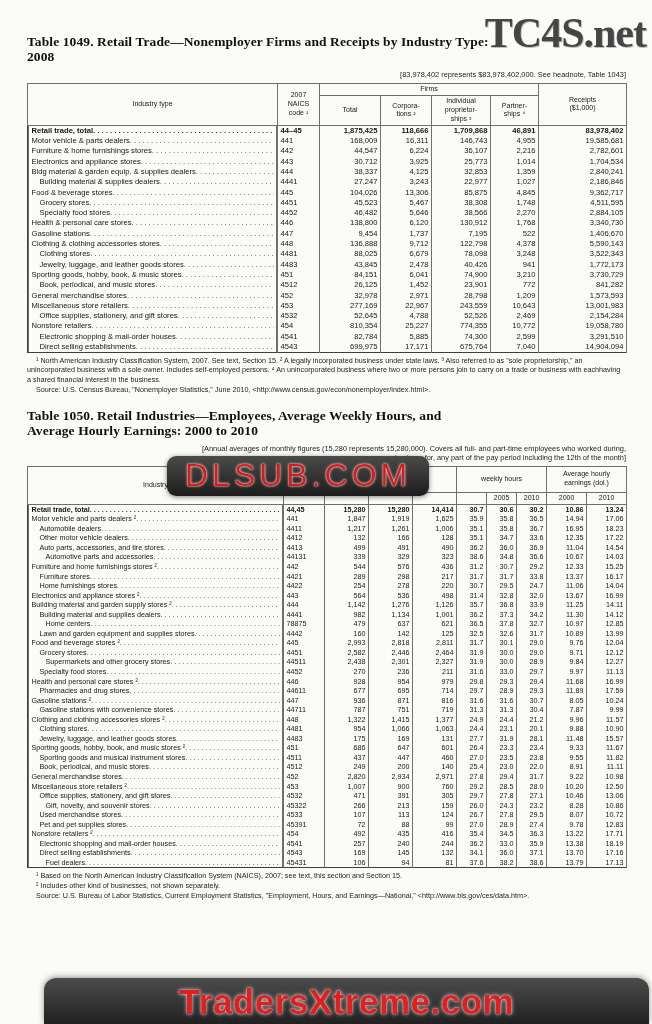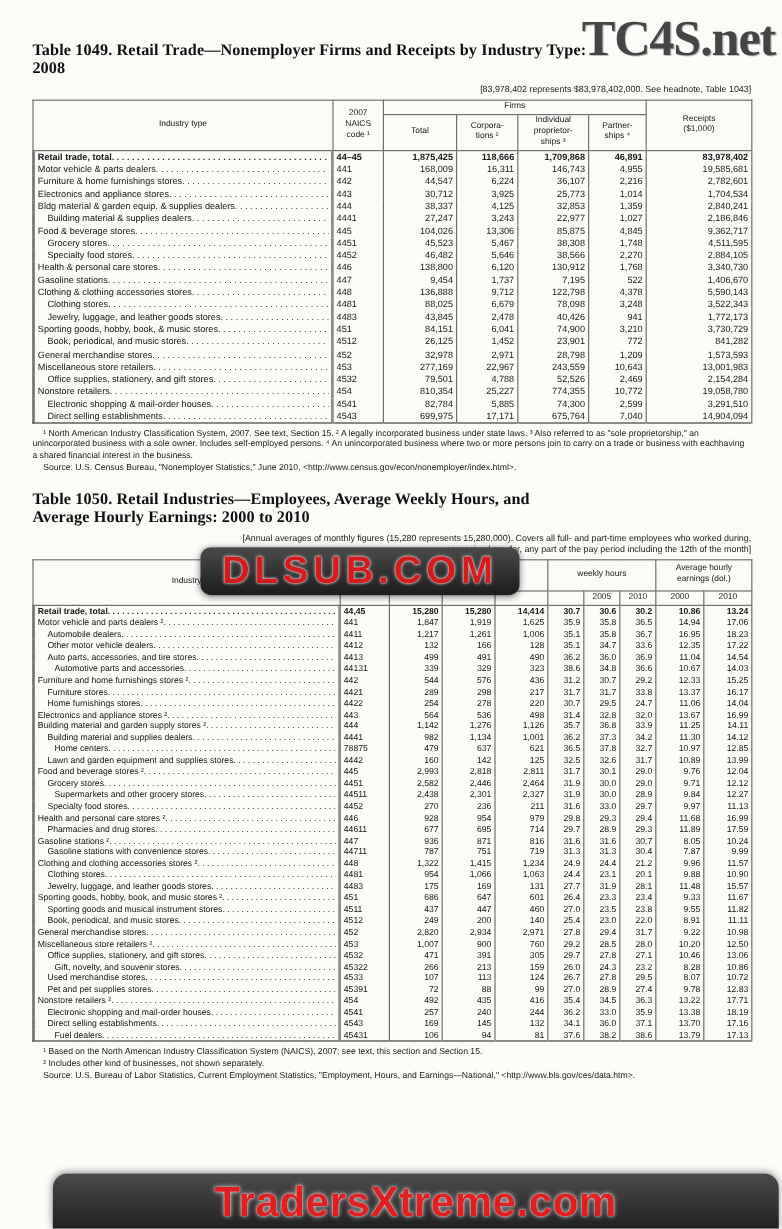--- a/index.html
+++ b/index.html
@@ -82,21 +82,21 @@
     text-shadow:1px 1px 0 rgba(100,100,100,.45);
   }
   .wrap1050 { position:relative; }
   .wm-mid {
     position:absolute; top:-10px; left:140px; z-index:6;
     background:linear-gradient(180deg,#4a4a4a,#1c1c1c);
     border-radius:9px; padding:3px 18px 5px;
     box-shadow:0 1px 5px rgba(0,0,0,.5);
   }
   .wm-mid span {
-    font-size:32px; font-weight:700; letter-spacing:4px; line-height:1;
+    font-size:32px; font-weight:400; letter-spacing:4px; line-height:1;
     color:#d51c1c;
     text-shadow:0 0 3px rgba(255,255,255,.85), 0 0 1px #ffffff;
   }
   .wm-bottom {
     position:absolute; left:44px; right:3px; bottom:0; height:46px; z-index:9;
     background:linear-gradient(180deg,#4b4b4b,#212121);
     border-radius:12px 12px 0 0;
     display:flex; align-items:center; justify-content:center;
     box-shadow:0 -1px 6px rgba(0,0,0,.4);
   }
@@ -364,21 +364,21 @@
           <td class="num">243,559</td>
           <td class="num">10,643</td>
           <td class="num">13,001,983</td>
         </tr>
         <tr>
           <td class="ind">
             <span class="lbl" style="padding-left: 8px;">Office supplies, stationery, and gift stores</span>
             <span class="dots"></span>
           </td>
           <td class="naics">4532</td>
-          <td class="num">79,501</td>
+          <td class="num">52,645</td>
           <td class="num">4,788</td>
           <td class="num">52,526</td>
           <td class="num">2,469</td>
           <td class="num">2,154,284</td>
         </tr>
         <tr>
           <td class="ind">
             <span class="lbl" style="padding-left: 0px;">Nonstore retailers</span>
             <span class="dots"></span>
           </td>
@@ -795,21 +795,21 @@
             <td class="num">9.99</td>
           </tr>
           <tr>
             <td class="ind">
               <span class="lbl" style="padding-left: 0px;">Clothing and clothing accessories stores ²</span>
               <span class="dots"></span>
             </td>
             <td class="naics">448</td>
             <td class="num">1,322</td>
             <td class="num">1,415</td>
-            <td class="num">1,234</td>
+            <td class="num">1,377</td>
             <td class="num">24.9</td>
             <td class="num">24.4</td>
             <td class="num">21.2</td>
             <td class="num">9.96</td>
             <td class="num">11.57</td>
           </tr>
           <tr>
             <td class="ind">
               <span class="lbl" style="padding-left: 8px;">Clothing stores</span>
               <span class="dots"></span>

